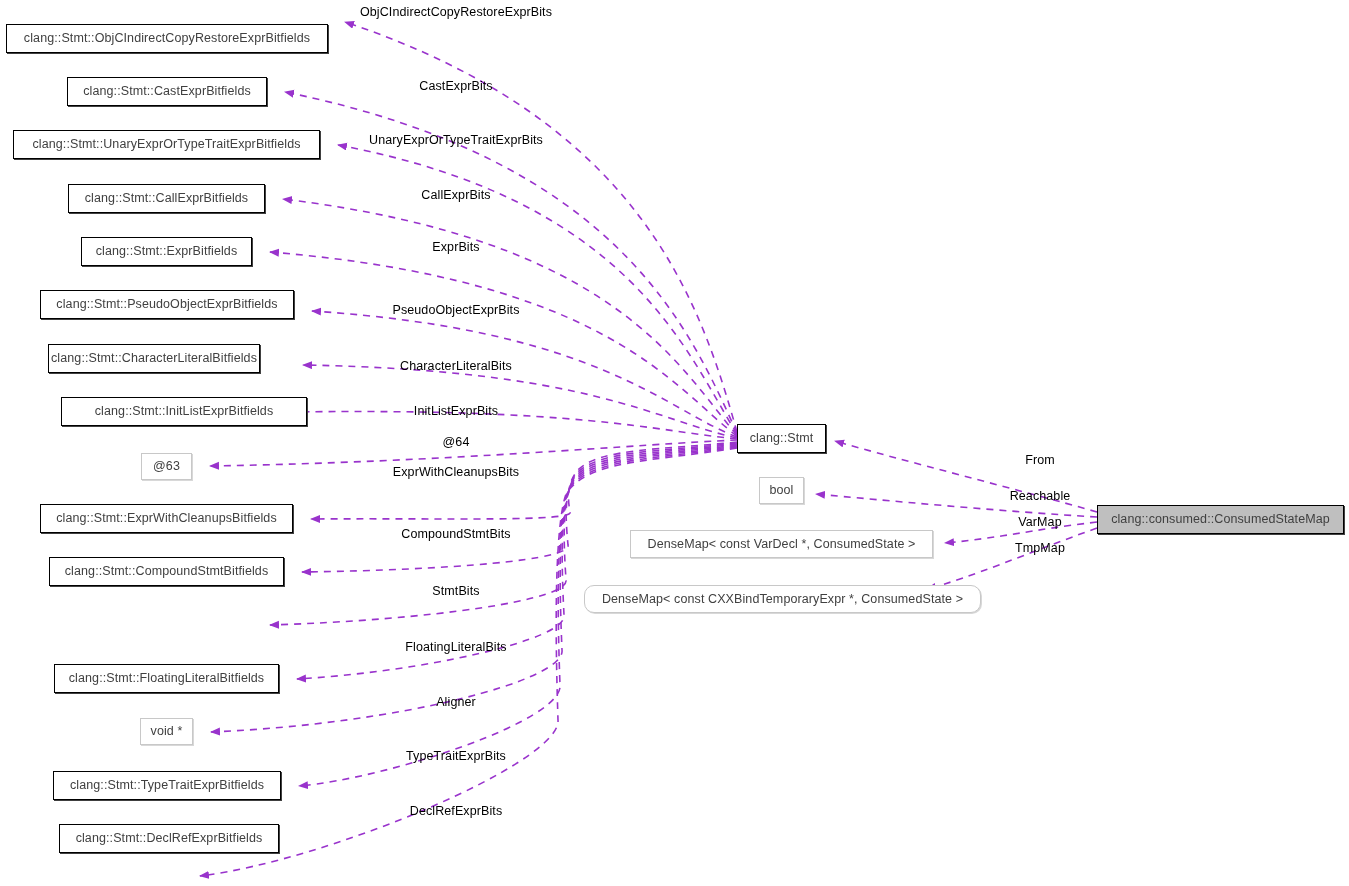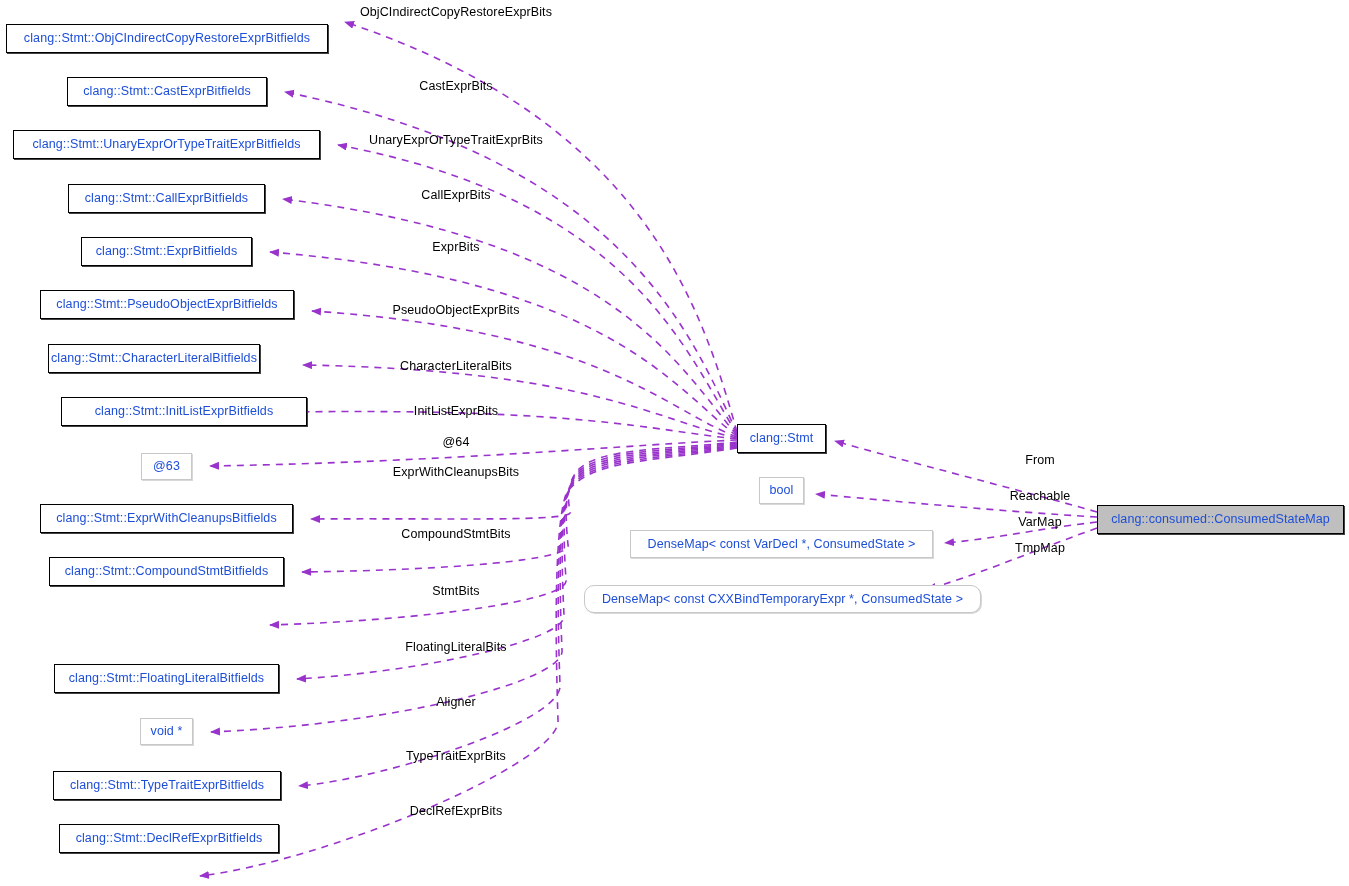--- a/index.html
+++ b/index.html
@@ -27,21 +27,21 @@
     pointer-events: none;
   }
   .node {
     position: absolute;
     box-sizing: border-box;
     display: flex;
     align-items: center;
     justify-content: center;
     background: #ffffff;
     font-size: 12.5px;
-    color: #1d4ed8;
+    color: #404040;
     white-space: nowrap;
     line-height: 1;
     letter-spacing: 0.1px;
     z-index: 5;
   }
   .node.solid {
     border: 1px solid #000000;
     box-shadow: 1px 1px 0 0 #404040;
   }
   .node.light {

